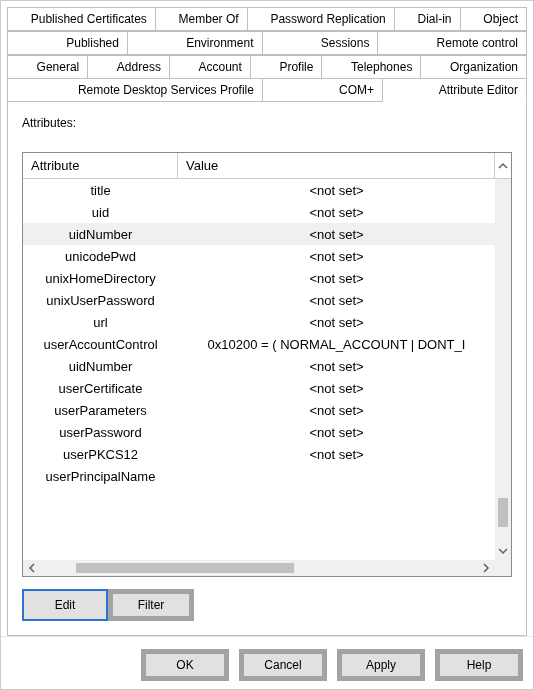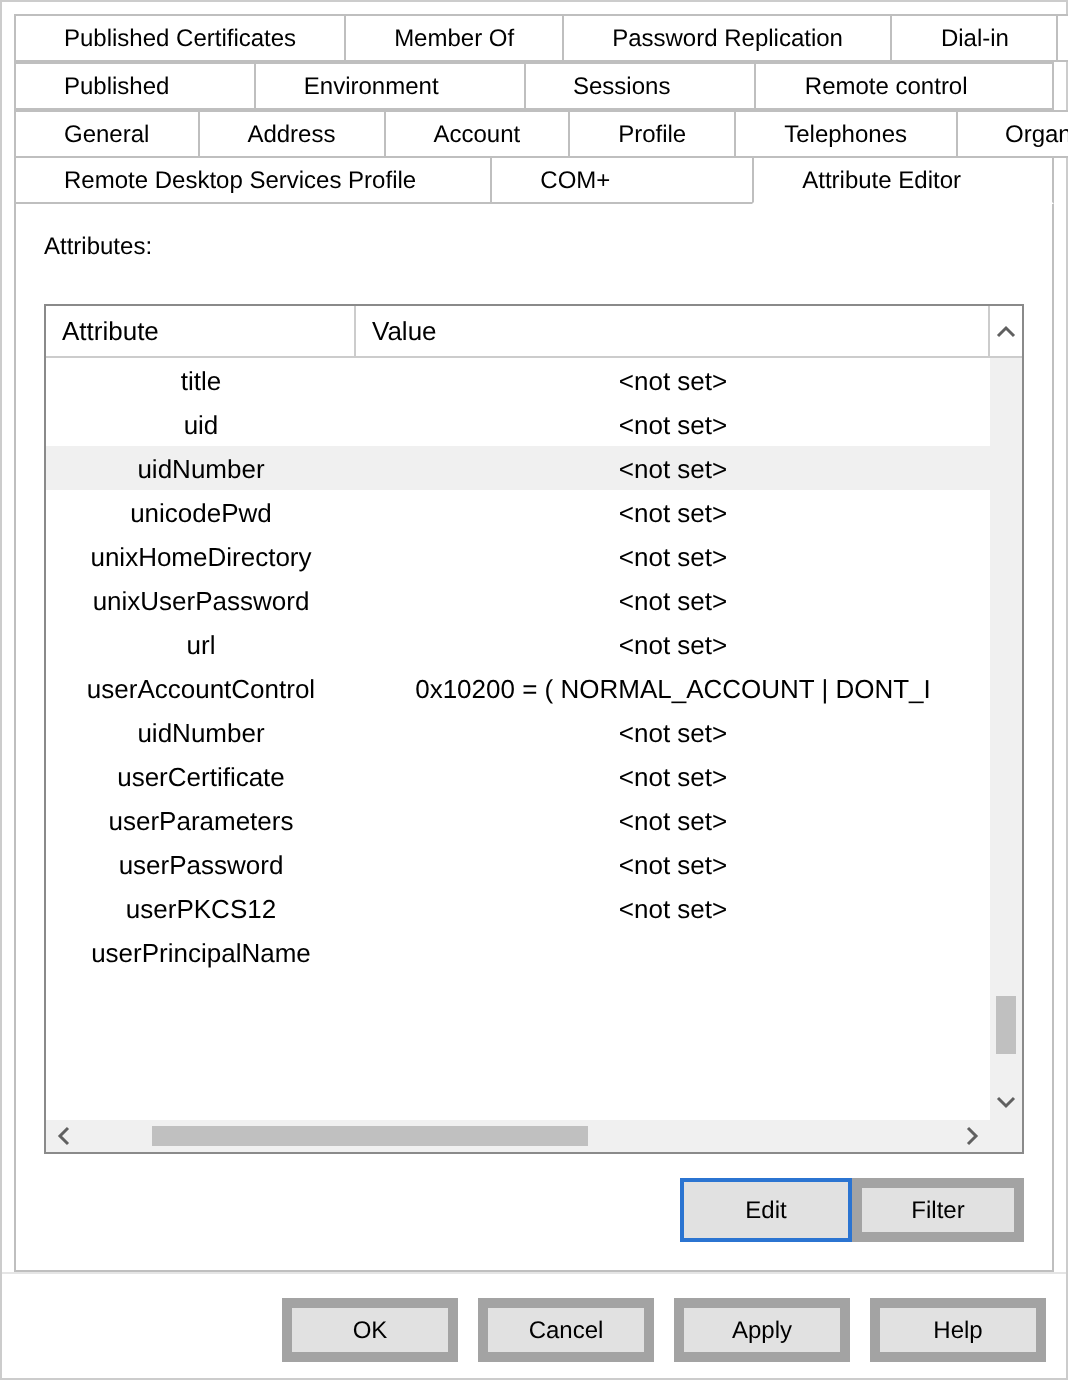--- a/index.html
+++ b/index.html
@@ -23,22 +23,22 @@
     .tabstrip {
       display: flex;
       flex-direction: column;
     }
     .tabrow {
       display: flex;
       width: 100%;
     }
     .tab {
       flex: 1 1 auto;
-      text-align: left;
-      padding: 4px 24px;
+      text-align: right;
+      padding: 4px 8px;
       border: 1px solid #bfbfbf;
       border-bottom: 1px solid #bfbfbf;
       background: #fff;
       margin-left: -1px;
       white-space: nowrap;
       cursor: pointer;
       font-size: 12px;
     }
     .tabrow .tab:first-child { margin-left: 0; }
     .tab.active {
@@ -131,21 +131,21 @@
     }
     .hscroll .arrow { width: 18px; height:100%; display:flex; align-items:center; justify-content:center; color:#606060; font-size:10px; cursor:pointer;}
     .hscroll .track { flex:1 1 auto; height:100%; position:relative; }
     .hscroll .thumb { position:absolute; height:10px; top:3px; background:#c0c0c0; }
     .corner {
       position:absolute; bottom:0; right:0; width:16px; height:16px; background:#f0f0f0;
     }
     
     .belowlist {
       display:flex;
-      justify-content: flex-end;
+      justify-content: flex-start;
       margin-top: 12px;
     }
     .btn {
       min-width: 86px;
       padding: 4px 10px;
       background: #e1e1e1;
       border: 5px solid #a3a3a3;
       text-align: center;
       cursor: pointer;
       font-size: 12px;

